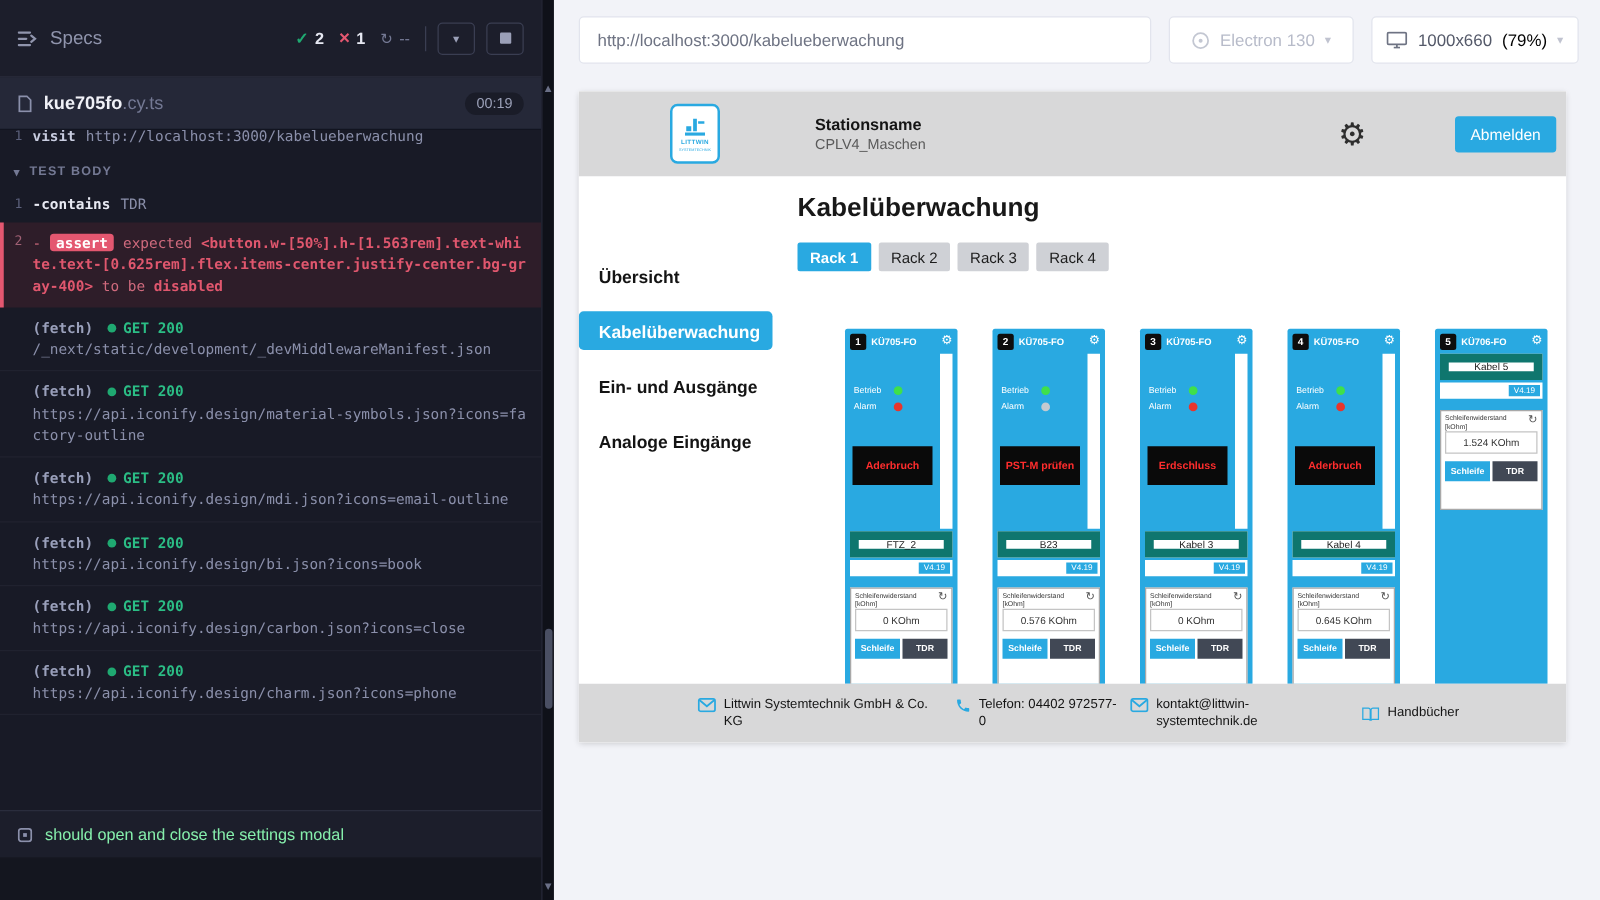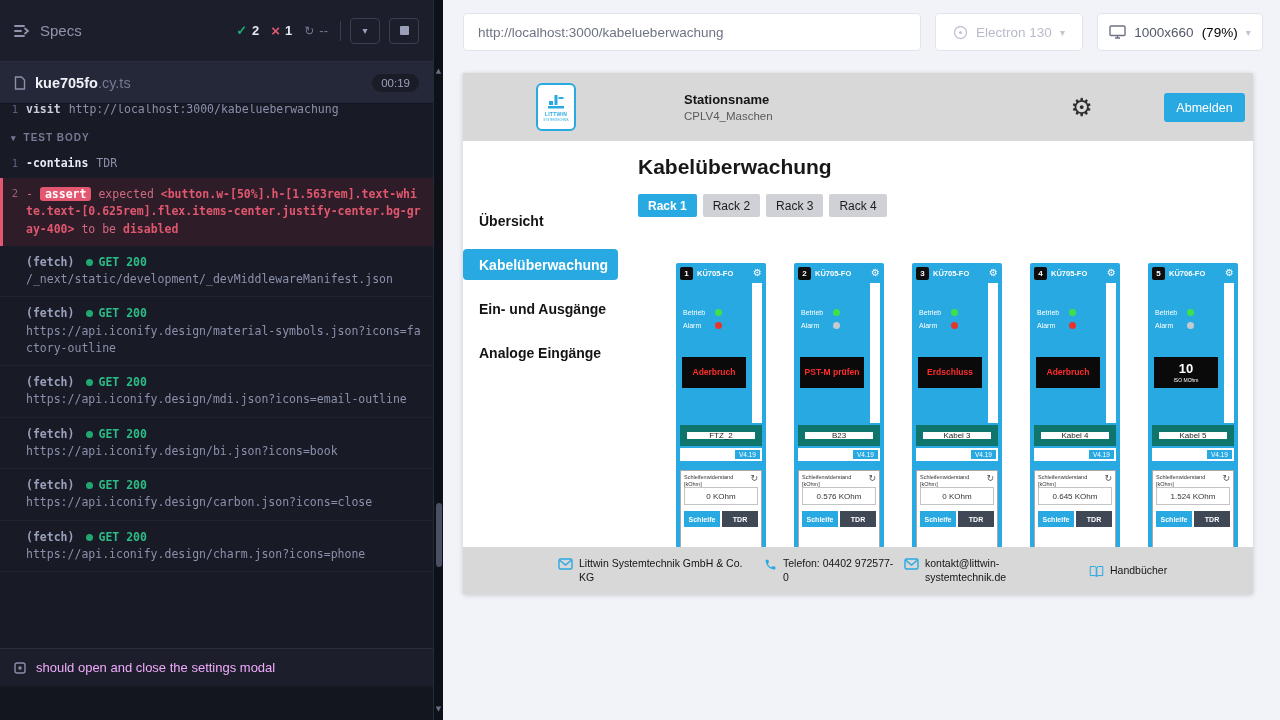--- a/index.html
+++ b/index.html
@@ -37,21 +37,21 @@
   .assert-row .gutter{color:#a06074;width:23px}
   .assert-content{color:#e0576e;line-height:1.5;word-break:break-all;flex:1;font-weight:bold}
   .assert-badge{background:#e45770;color:#fff;padding:0 5px;border-radius:3px;font-weight:bold;margin-right:7px}
   .assert-light{font-weight:normal;color:#cf6a7d}
   .fetch-row{display:flex;padding:8px 8px 8px 0;border-bottom:1px solid #20222f}
   .fetch-row:first-of-type{margin-top:8px}
   .fetch-content{flex:1;color:#8b90ab;line-height:1.5;word-break:break-all}
   .fetch-label{font-weight:bold;color:#9aa0bb;margin-right:12px}
   .fetch-dot{display:inline-block;width:7px;height:7px;border-radius:50%;background:#1fa971;margin-right:5px}
   .fetch-status{color:#2bbd85;font-weight:bold}
-  .pending-bar{height:38px;background:#1c1e2b;border-top:1px solid #2a2d3d;display:flex;align-items:center;padding:0 14px;color:#f0abfc;font-size:13px;gap:10px;flex-shrink:0}
+  .pending-bar{height:38px;background:#1c1e2b;border-top:1px solid #2a2d3d;display:flex;align-items:center;padding:0 14px;color:#86efac;font-size:13px;gap:10px;flex-shrink:0}
   .cy-bottom-fill{height:34px;background:#14161f;border-top:1px solid #23263322;flex-shrink:0}
   .cy-sb{width:10px;background:#0f1119;position:relative;border-left:1px solid #262938;flex-shrink:0}
   .sb-arrow{position:absolute;left:0;width:9px;height:14px;color:#6a6f86;font-size:7px;text-align:center;line-height:14px;font-family:"DejaVu Sans",sans-serif}
   .sb-up{top:64px}
   .sb-down{bottom:4px}
   .sb-thumb{position:absolute;left:2px;width:6px;height:64px;background:#4a4f63;border-radius:3px;top:503px}
 
   
   .right{flex:1;display:flex;flex-direction:column;overflow:hidden}
   .toolbar{display:flex;align-items:center;gap:14px;padding:13px 17px 0 20px;flex-shrink:0}
@@ -61,21 +61,21 @@
   .sel-viewport{width:166px;color:#545969}
   .chev{color:#c0c3d0;font-size:10px;font-family:"DejaVu Sans",sans-serif}
   .vp-zoom{color:#000000}
   .stage{padding:22px 0 0 20px}
   .frame{width:790px;height:521px;background:#fff;box-shadow:0 1px 5px rgba(0,0,0,.18);display:flex;flex-direction:column;overflow:hidden}
 
   .app-header{height:68px;background:#d8d8d9;display:flex;align-items:center;position:relative;flex-shrink:0}
   .logo{margin-left:73px;width:40px;height:48px;background:#fff;border:2px solid #29a9e1;border-radius:6px;display:flex;flex-direction:column;align-items:center;justify-content:center;gap:1px}
   .logo-text{font-size:5px;font-weight:bold;color:#29a9e1;letter-spacing:.3px}
   .logo-sub{font-size:3px;color:#29a9e1}
-  .station{margin-left:108px}
+  .station{margin-left:76px}
   .station-label{font-size:13px;font-weight:bold;color:#141414}
   .station-value{font-size:11.5px;color:#5a5a5a;margin-top:3px}
   .header-gear{position:absolute;right:160px;font-family:"DejaVu Sans",sans-serif;font-size:25px;color:#2e2e2e;line-height:1}
   .logout-btn{position:absolute;right:8px;top:20px;width:81px;height:29px;background:#29a9e1;color:#fff;border:none;border-radius:3px;font-size:12.5px;font-family:"Liberation Sans",sans-serif}
 
   .app-middle{flex:1;display:flex;overflow:hidden}
   .nav{width:155px;flex-shrink:0;padding-top:64px;background:#fff}
   .nav-item{height:31px;display:flex;align-items:center;padding-left:16px;font-size:14px;font-weight:bold;color:#141414;margin-bottom:13px}
   .nav-item.active{background:#29a9e1;color:#fff;border-radius:4px}
   .main{flex:1;padding:14px 0 0 20px}
@@ -474,35 +474,20 @@
                 </div>
               </div>
             </div>
 
             <div class="card card-big">
               <div class="card-head">
                   <span class="card-num">5</span>
                   <span class="card-model">KÜ706-FO</span>
                   <span class="card-gear">⚙</span>
                 </div>
-              <div class="card-body">
-                <div class="strip"></div>
-                <div class="led-row">
-                    <span class="led-label">Betrieb</span>
-                    <span class="led" style="background: rgb(63, 224, 74);"></span>
-                  </div>
-                <div class="led-row">
-                    <span class="led-label">Alarm</span>
-                    <span class="led" style="background: rgb(195, 202, 208);"></span>
-                  </div>
-                <div class="status-box">
-                    <span class="status-main" style="color: rgb(255, 255, 255);">10</span>
-                    <span class="status-sub">ISO MOhm</span>
-                  </div>
-              </div>
               <div class="name-box">Kabel 5</div>
               <div class="ver-row">
                   <span class="ver-badge">V4.19</span>
                 </div>
               <div class="panel">
                 <div class="panel-head">
                     <span class="panel-label">Schleifenwiderstand [kOhm]</span>
                     <span class="refresh">↻</span>
                   </div>
                 <div class="value-box">1.524 KOhm</div>

